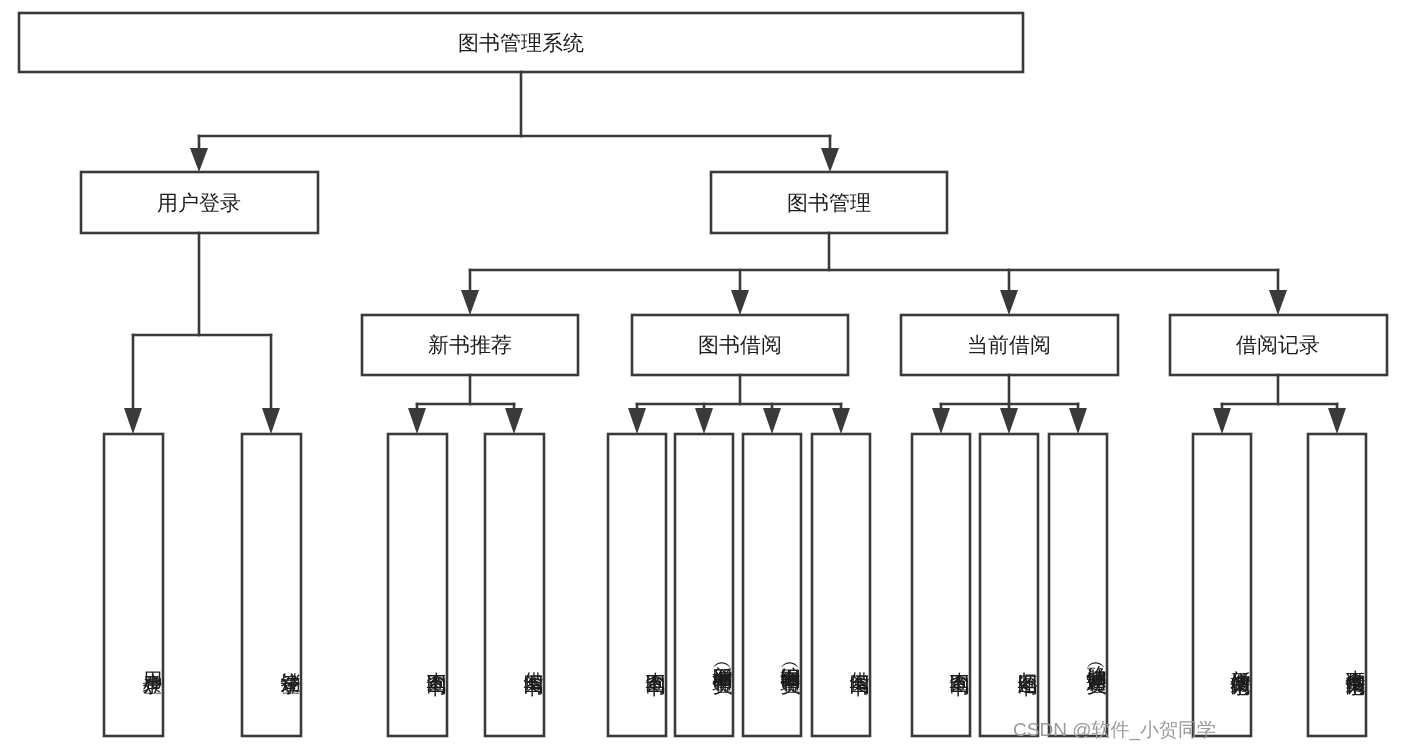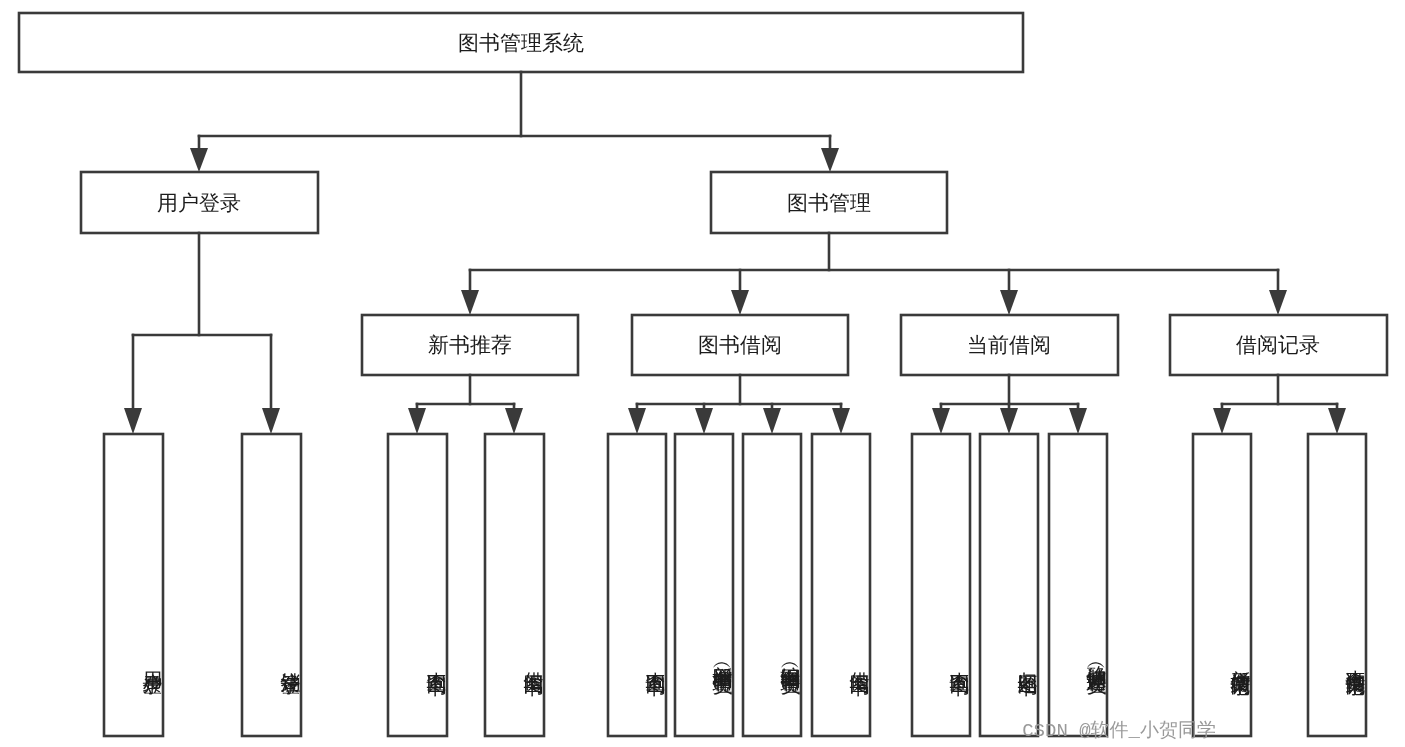--- a/index.html
+++ b/index.html
@@ -59,21 +59,21 @@
     white-space: nowrap;
     display: flex;
     align-items: flex-start;
     justify-content: center;
     pointer-events: none;
   }
   .watermark {
     position: absolute;
     right: 8px;
     bottom: 4px;
-    font-family: Liberation Mono, monospace;
+    font-family: Liberation Sans, sans-serif;
     font-size: 19px;
     color: #9a9a9a;
     white-space: nowrap;
   }
 </style>
 </head>
 <body>
 
 <div id="diagram-root">
 

